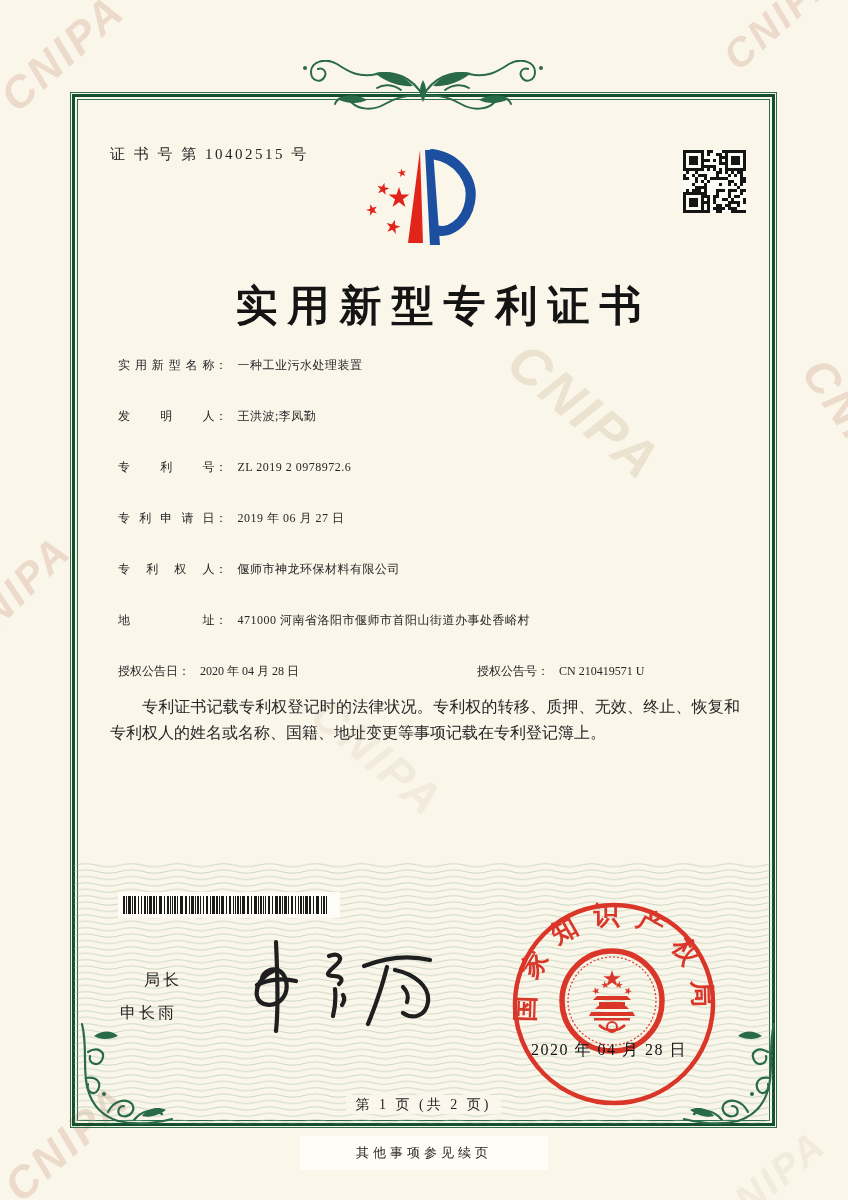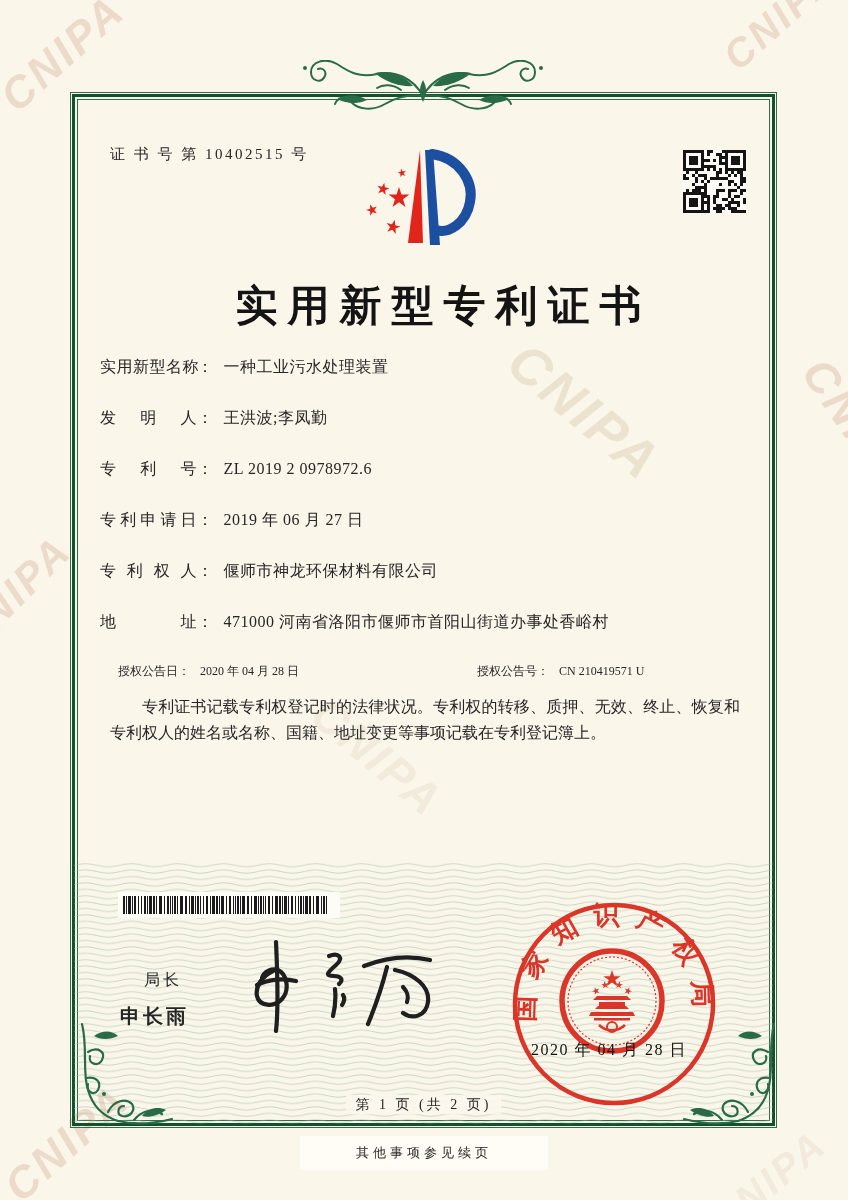--- a/index.html
+++ b/index.html
@@ -26,32 +26,32 @@
   .ornament{position:absolute;z-index:4;}
   .orn-top{left:283px;top:60px;}
   .orn-bl{left:74px;top:1022px;}
   .orn-br{left:672px;top:1022px;transform:scaleX(-1);}
   
   .certno{position:absolute;left:110px;top:145px;font-size:15px;letter-spacing:2.5px;z-index:5;}
   .logo{position:absolute;left:352px;top:140px;z-index:5;}
   .qr{position:absolute;left:683px;top:150px;width:63px;height:63px;z-index:5;background:#fdfbf5;}
   .title{position:absolute;left:70px;top:250px;width:707px;text-align:center;
     font-size:42px;font-weight:bold;letter-spacing:10px;color:#141414;z-index:5;white-space:nowrap;margin-left:20px;}
-  .row{position:absolute;left:100px;font-size:16px;letter-spacing:.5px;white-space:nowrap;z-index:5;}
+  .row{position:absolute;left:118px;font-size:12px;letter-spacing:.5px;white-space:nowrap;z-index:5;}
   .lbl{display:inline-block;width:97px;text-align:justify;text-align-last:justify;}
   .colon{margin-right:10px;}
   .r1{top:357px}.r2{top:408px}.r3{top:459px}.r4{top:510px}.r5{top:561px}.r6{top:612px}
   .row7{position:absolute;left:118px;top:663px;font-size:12px;white-space:nowrap;z-index:5;}
   .row7 .pair2{position:absolute;left:327px;top:0;margin-left:32px;}
   .paras{position:absolute;left:110px;top:694px;width:630px;font-size:16px;line-height:26px;
     text-align:justify;z-index:5;}
   .paras p{margin:0;text-indent:2em;}
   .barcode{position:absolute;left:118px;top:892px;padding:4px 5px;background:#fdfcf7;z-index:5;line-height:0;}
   .director-title{position:absolute;left:120px;top:970px;font-size:16px;letter-spacing:3px;z-index:5;margin-left:24px;}
-  .director-name{position:absolute;left:120px;top:1003px;font-size:20px;letter-spacing:3px;z-index:5;font-weight:bold;}
+  .director-name{position:absolute;left:120px;top:1003px;font-size:16px;letter-spacing:3px;z-index:5;}
   .signature{position:absolute;left:243px;top:935px;z-index:6;}
   .seal{position:absolute;left:509px;top:899px;z-index:5;}
   .seal-date{position:absolute;left:509px;top:1040px;width:200px;text-align:center;
     font-size:16px;letter-spacing:1.5px;color:#131313;z-index:7;}
   .pageinfo{position:absolute;left:70px;top:1096px;width:707px;text-align:center;font-size:14px;
     letter-spacing:3px;z-index:5;}
   .pageinfo span{background:rgba(251,246,236,.92);padding:2px 10px;}
   .contnote{position:absolute;left:50%;transform:translateX(-50%);top:1136px;
     background:#fffdf6;padding:8px 56px;font-size:13px;letter-spacing:4px;z-index:5;white-space:nowrap;}
 </style>

